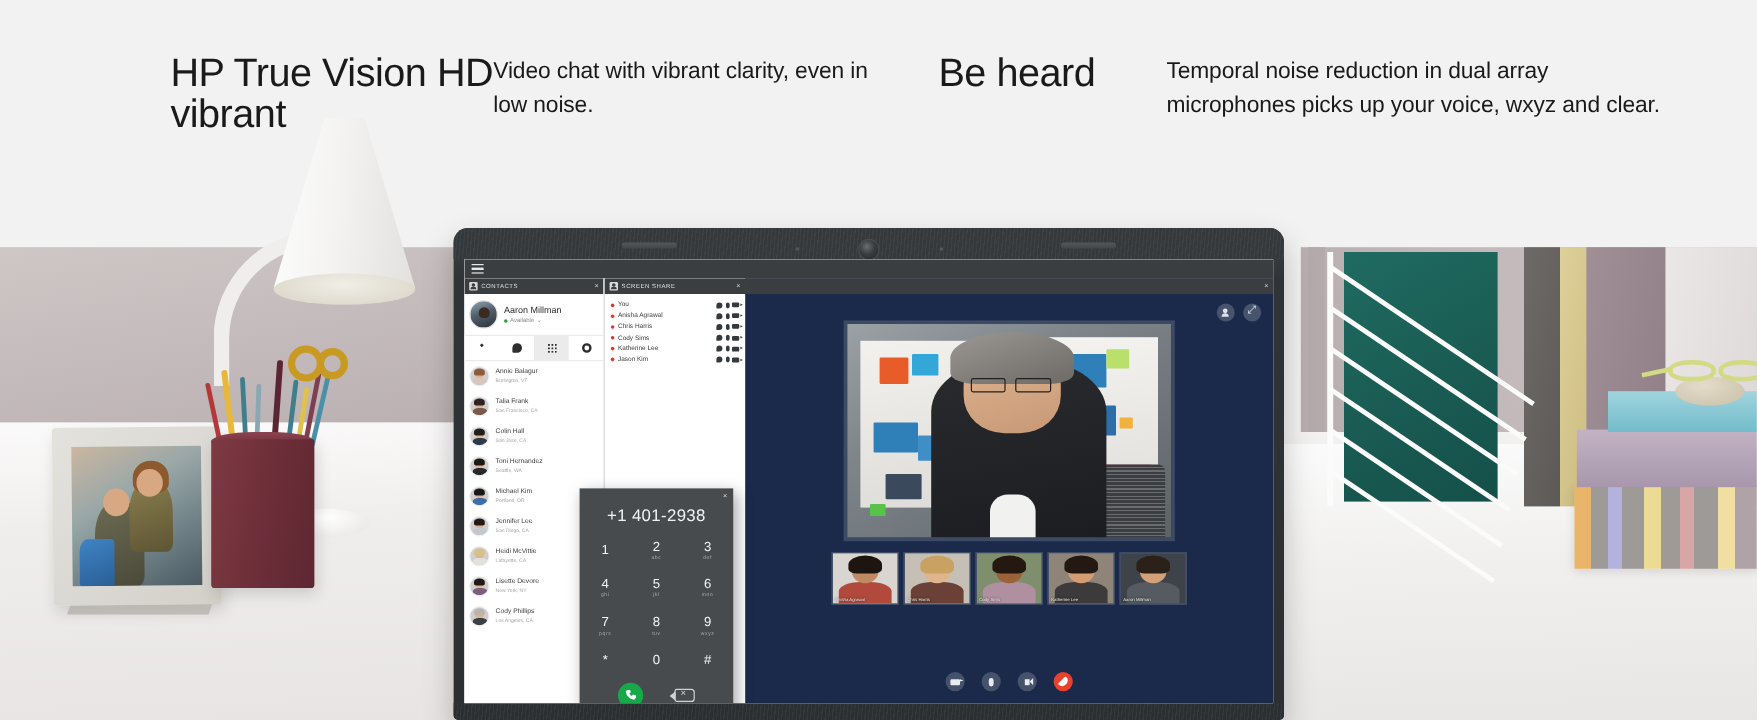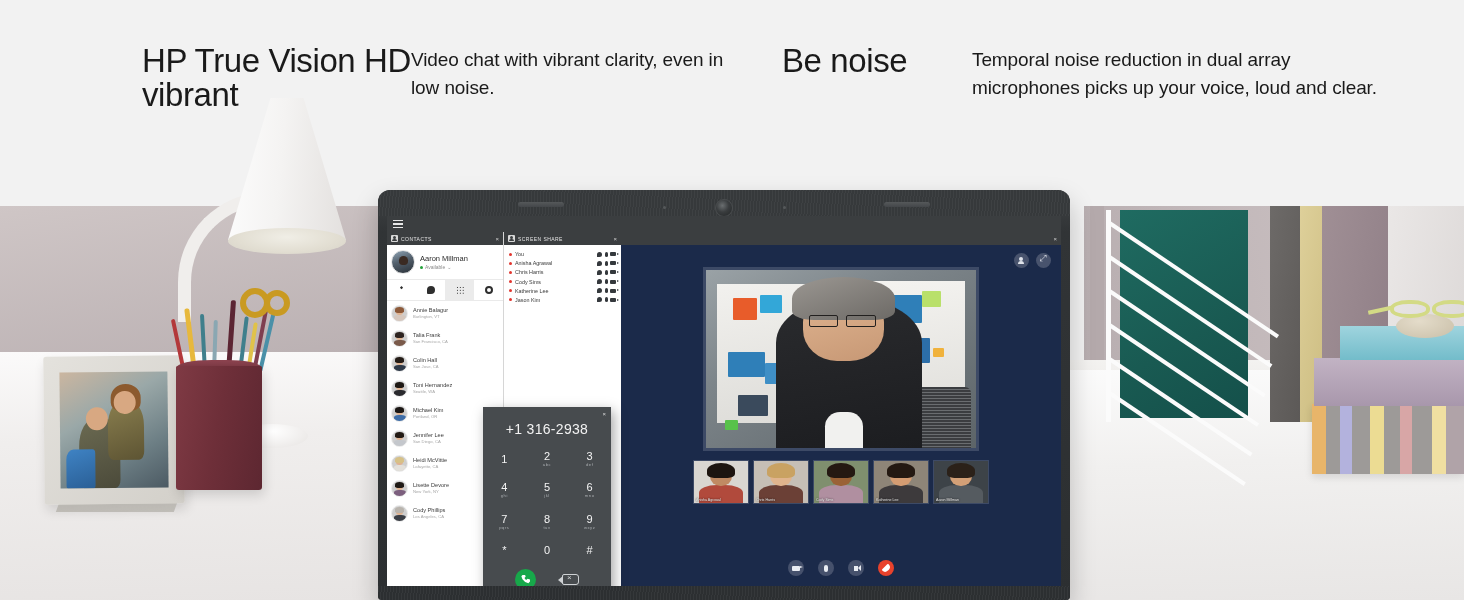--- a/index.html
+++ b/index.html
@@ -491,22 +491,22 @@
   <div class="book-teal"></div>
   <div class="stone"></div>
   <div class="glasses-arm"></div>
   <div class="glasses-l"></div>
   <div class="glasses-r"></div>
 </div>
 
 <div class="copy h-title" id="copy-1">HP True Vision
 HD vibrant</div>
 <div class="copy h-body" id="copy-2">Video chat with vibrant clarity, even in low noise.</div>
-<div class="copy h-title" id="copy-3">Be noise</div>
-<div class="copy h-body" id="copy-4">Temporal noise reduction in dual array microphones picks up your voice, loud and clear.</div>
+<div class="copy h-title" id="copy-3">Be heard</div>
+<div class="copy h-body" id="copy-4">Temporal noise reduction in dual array microphones picks up your voice, wxyz and clear.</div>
 
 <div class="laptop">
   <div class="laptop-body"></div>
   <div class="bezel-top">
     <div class="grille" style="left:140px;"></div>
     <div class="cam-dot" style="left:285px;"></div>
     <div class="cam-lens"></div>
     <div class="cam-dot" style="left:405px;"></div>
     <div class="grille" style="right:140px;"></div>
   </div>
@@ -817,21 +817,21 @@
                 <span class="cb-ico hang"></span>
               </div>
           </div>
         </div>
       </div>
 
       <div class="dialpad">
         <div class="dp-head">
           <span class="dp-close">×</span>
         </div>
-        <div class="dp-number">+1 316-2938</div>
+        <div class="dp-number">+1 401-2938</div>
         <div class="dp-grid" id="dp-grid">
             <div class="dp-key">
               <span class="dp-d">1</span>
               <span class="dp-s"></span>
             </div>
             <div class="dp-key">
               <span class="dp-d">2</span>
               <span class="dp-s">abc</span>
             </div>
             <div class="dp-key">

